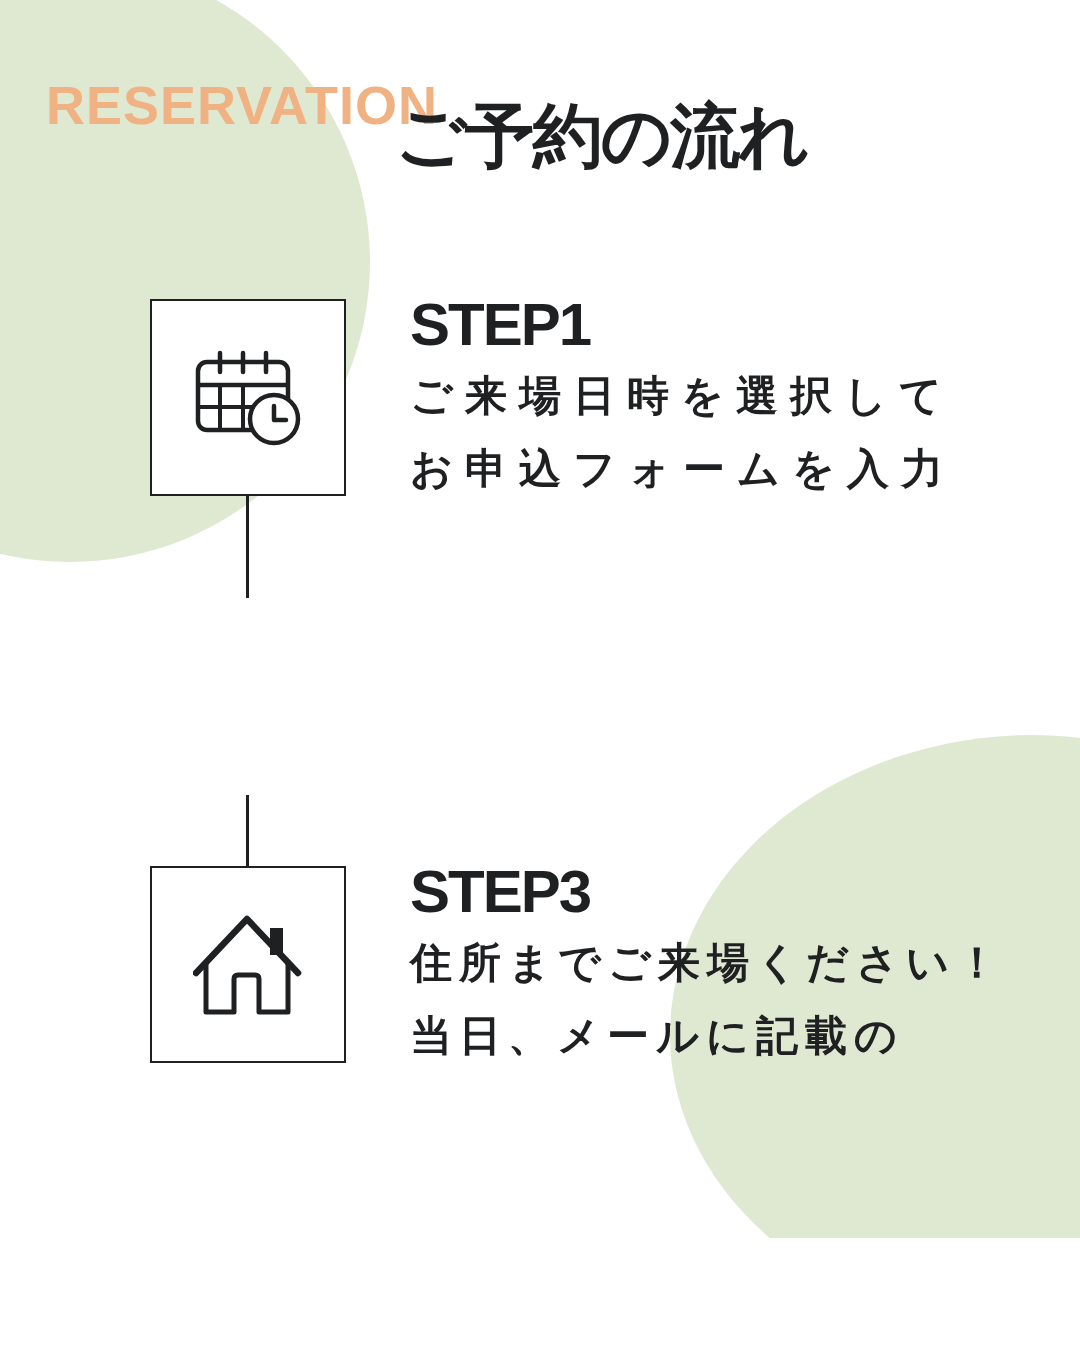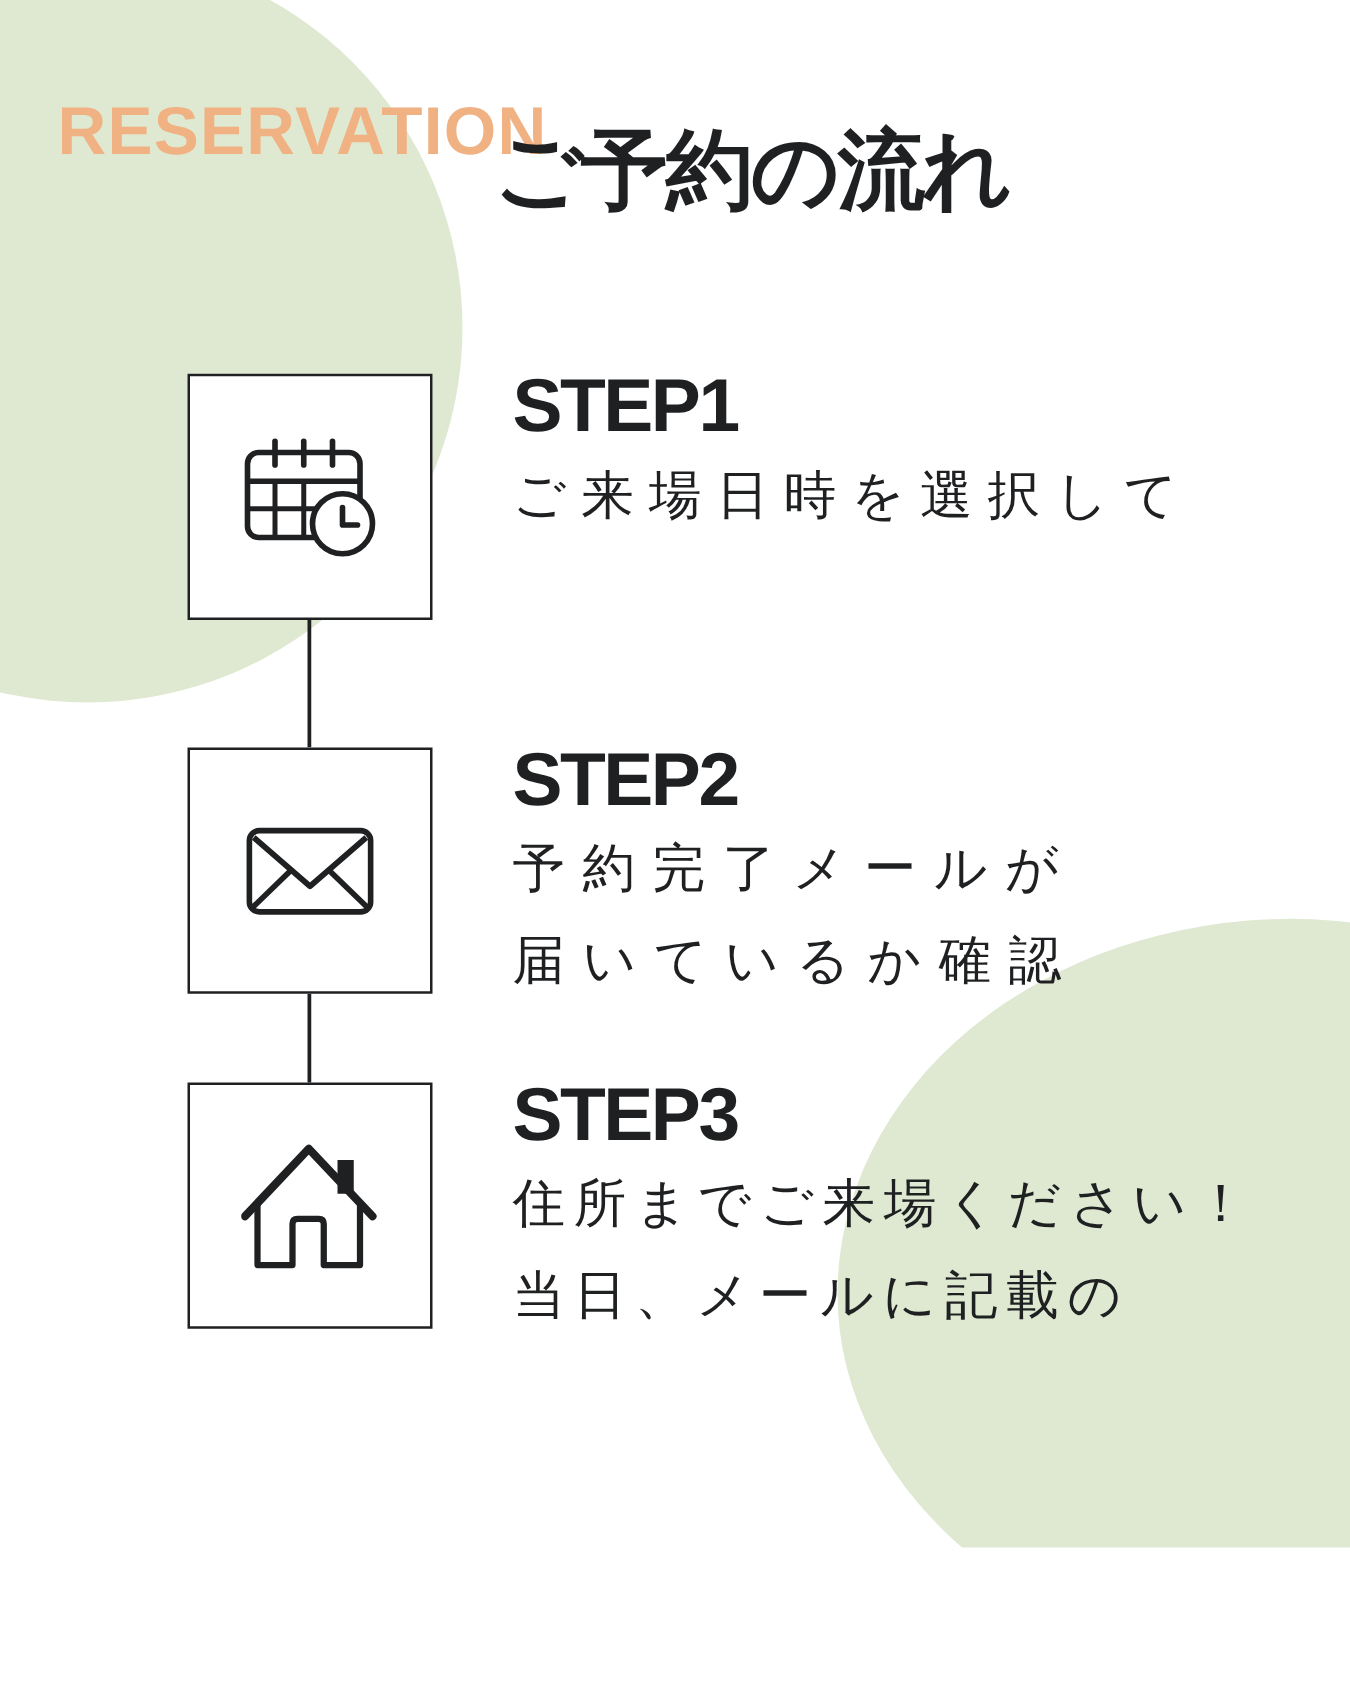--- a/index.html
+++ b/index.html
@@ -47,21 +47,21 @@
   }
   .icon-box svg { display:block; }
 
   .step-label {
     position:absolute; left:410px; top:0;
     font-size:60px; line-height:52px; font-weight:bold;
     letter-spacing:-2px; color:#1f2022; white-space:nowrap;
   }
   .step-lines {
     position:absolute; left:410px; top:60px;
-    font-size:42px; line-height:73px; font-weight:400;
+    font-size:42px; line-height:73px; font-weight:700;
     color:#1f2022; white-space:nowrap;
   }
   .step-lines span { display:block; }
   .step-1 .step-lines { letter-spacing:12px; }
   .step-2 .step-lines { letter-spacing:14px; }
   .step-3 .step-lines { letter-spacing:7px; }
 
   .connector {
     position:absolute; left:246px; width:3px; background:#1f2022;
   }
@@ -92,40 +92,26 @@
         <line class="stroke" x1="27" y1="37" x2="27" y2="82" stroke-width="4"></line>
         <line class="stroke" x1="50" y1="37" x2="50" y2="82" stroke-width="4"></line>
         <line class="stroke" x1="5" y1="59" x2="95" y2="59" stroke-width="4"></line>
         <circle cx="81" cy="71" r="24" fill="#ffffff" stroke="#1f2022" stroke-width="4.5"></circle>
         <polyline class="stroke" points="81,58 81,72 93,72" stroke-width="4.5" stroke-linecap="round" stroke-linejoin="round"></polyline>
       </svg>
     </div>
     <div class="step-label">STEP1</div>
     <div class="step-lines">
       <span>ご来場日時を選択して</span>
+      <span>お申込フォームを入力</span>
     </div>
   </div>
 
   <div class="connector connector-1"></div>
 
-  <div class="step step-2">
-    <div class="icon-box">
-      <svg width="104" height="72" viewBox="0 0 104 72">
-        <rect class="stroke" x="3.5" y="3.5" width="97" height="65" rx="8" stroke-width="4.5"></rect>
-        <polyline class="stroke" points="7,9 52,48 97,9" stroke-width="4.5" stroke-linejoin="round"></polyline>
-        <line class="stroke" x1="6" y1="65" x2="36" y2="36" stroke-width="4.5"></line>
-        <line class="stroke" x1="98" y1="65" x2="68" y2="36" stroke-width="4.5"></line>
-      </svg>
-    </div>
-    <div class="step-label">STEP2</div>
-    <div class="step-lines">
-      <span>予約完了メールが</span>
-      <span>届いているか確認</span>
-    </div>
-  </div>
 
   <div class="connector connector-2"></div>
 
   <div class="step step-3">
     <div class="icon-box">
       <svg width="110" height="104" viewBox="0 0 110 104">
         <rect x="77" y="15" width="13" height="27" fill="#1f2022"></rect>
         <path class="stroke" d="M13,50 L13,99 L41,99 L41,66 Q41,62 45,62 L62,62 Q66,62 66,66 L66,99 L95,99 L95,50" stroke-width="5" stroke-linejoin="round"></path>
         <polyline class="stroke" points="3,60 54,6 105,60" stroke-width="6.5" stroke-linecap="round" stroke-linejoin="round"></polyline>
       </svg>

